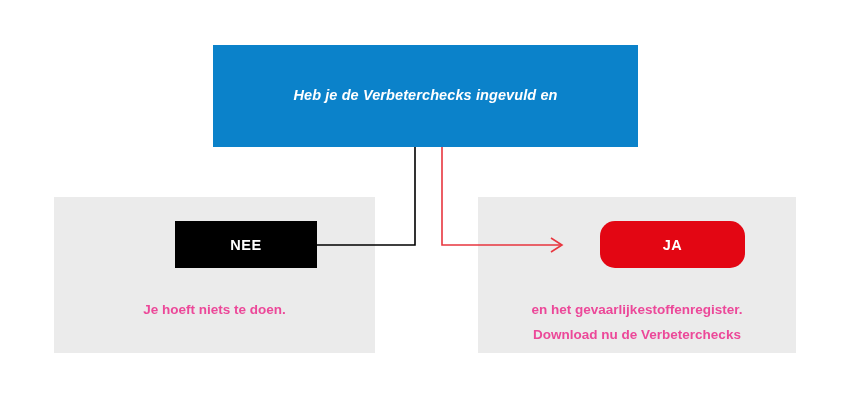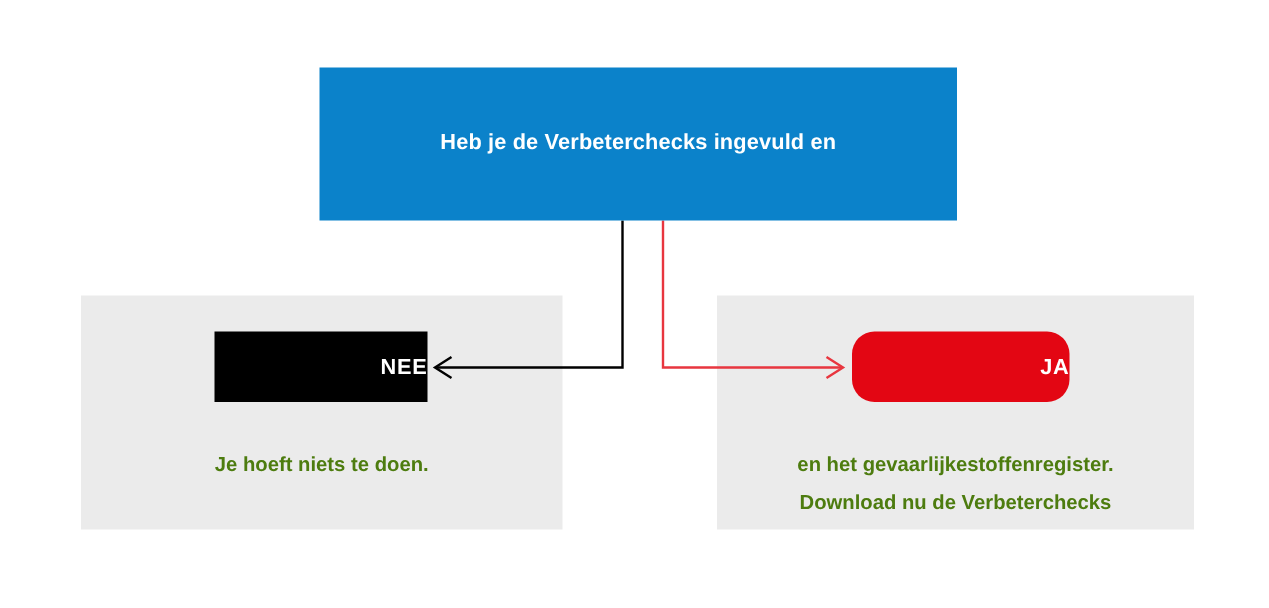--- a/index.html
+++ b/index.html
@@ -56,37 +56,39 @@
     top: 45px;
     width: 425px;
     height: 102px;
     background: #0b82ca;
     display: flex;
     flex-direction: row;
     align-items: center;
     justify-content: center;
     box-sizing: border-box;
     padding: 0 18px;
+    font-style: italic;
   }
   #question-box .qline {
     color: #ffffff;
     font-size: 14.5px;
     font-weight: bold;
     line-height: 1.62;
     text-align: center;
     letter-spacing: 0.1px;
     white-space: nowrap;
   }
 
   
   .answer-chip {
     position: absolute;
     display: flex;
     align-items: center;
-    justify-content: flex-end;
+    justify-content: center;
+    margin-left: 32px;
   }
   .answer-chip .chip-label {
     color: #ffffff;
     font-size: 14.5px;
     font-weight: bold;
     letter-spacing: 0.5px;
   }
   #answer-no {
     left: 143px;
     top: 221px;
@@ -100,21 +102,21 @@
     width: 145px;
     height: 47px;
     background: #e30613;
     border-radius: 15px;
   }
 
   
   .outcome-text {
     position: absolute;
     text-align: center;
-    color: #4d7c0f;
+    color: #ec4899;
     font-size: 13.5px;
     font-weight: bold;
     line-height: 1.85;
   }
   #outcome-no {
     left: 54px;
     top: 298px;
     width: 321px;
   }
   #outcome-yes {

